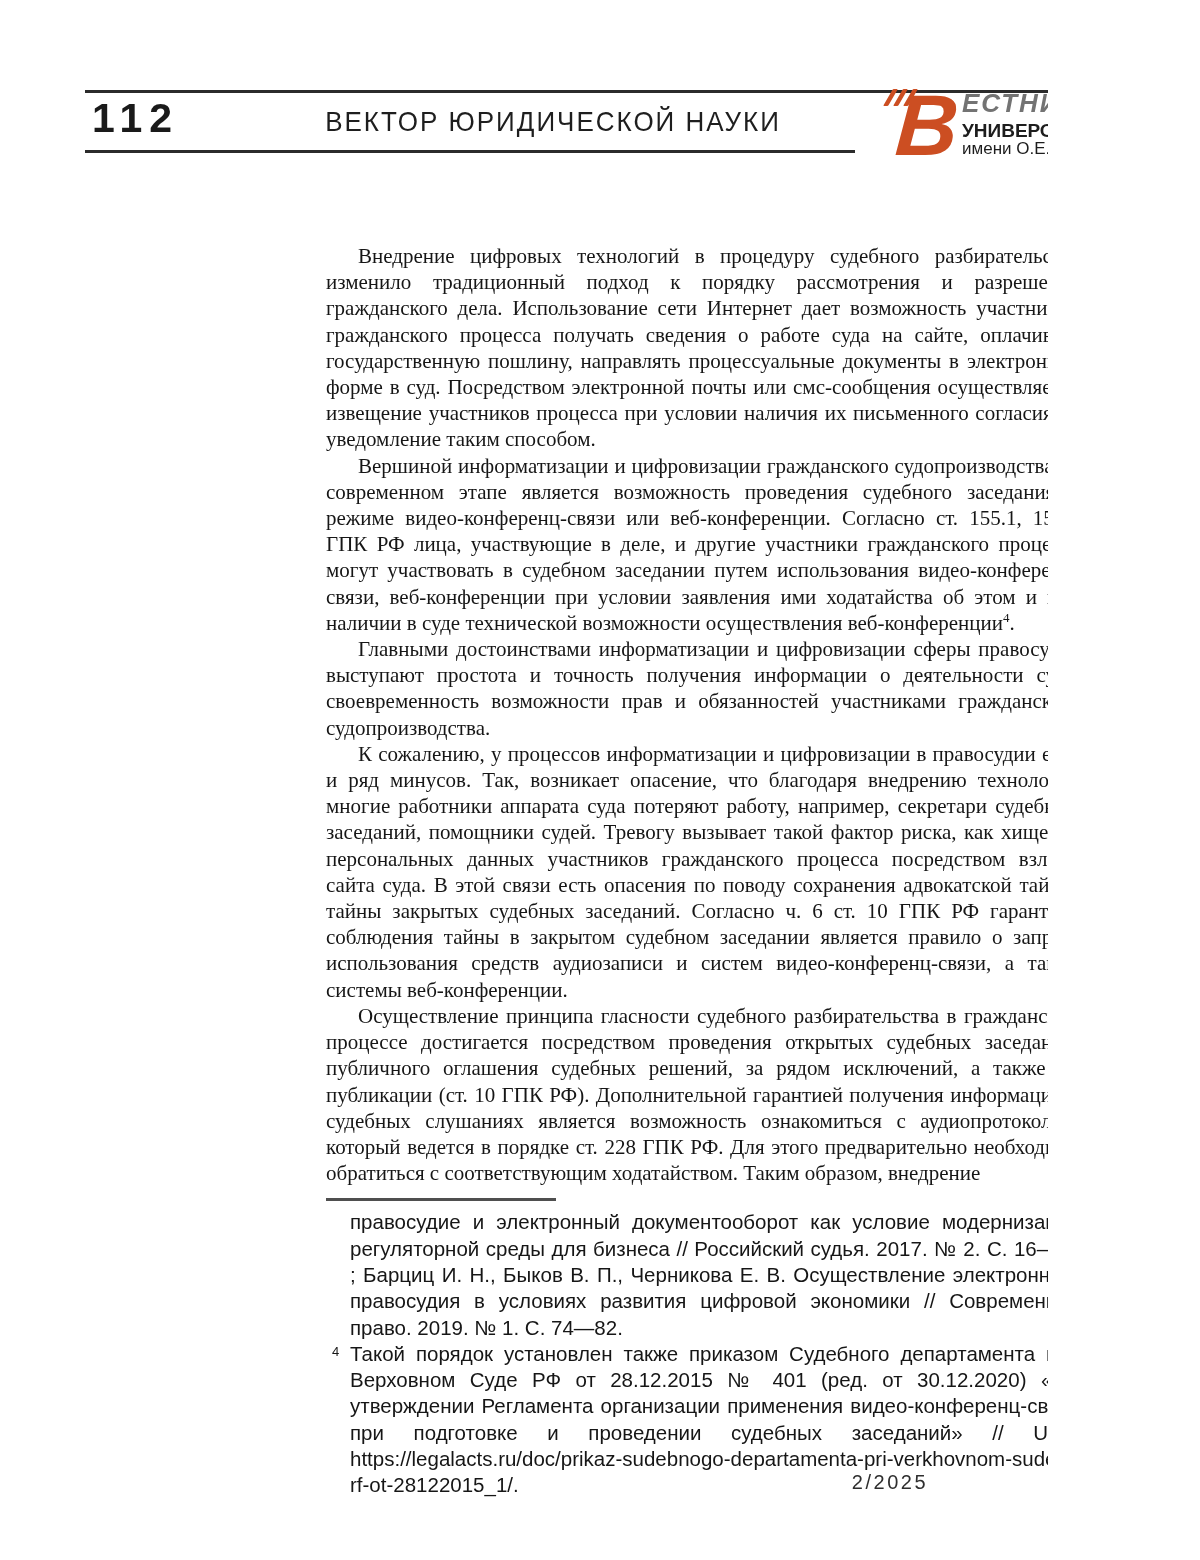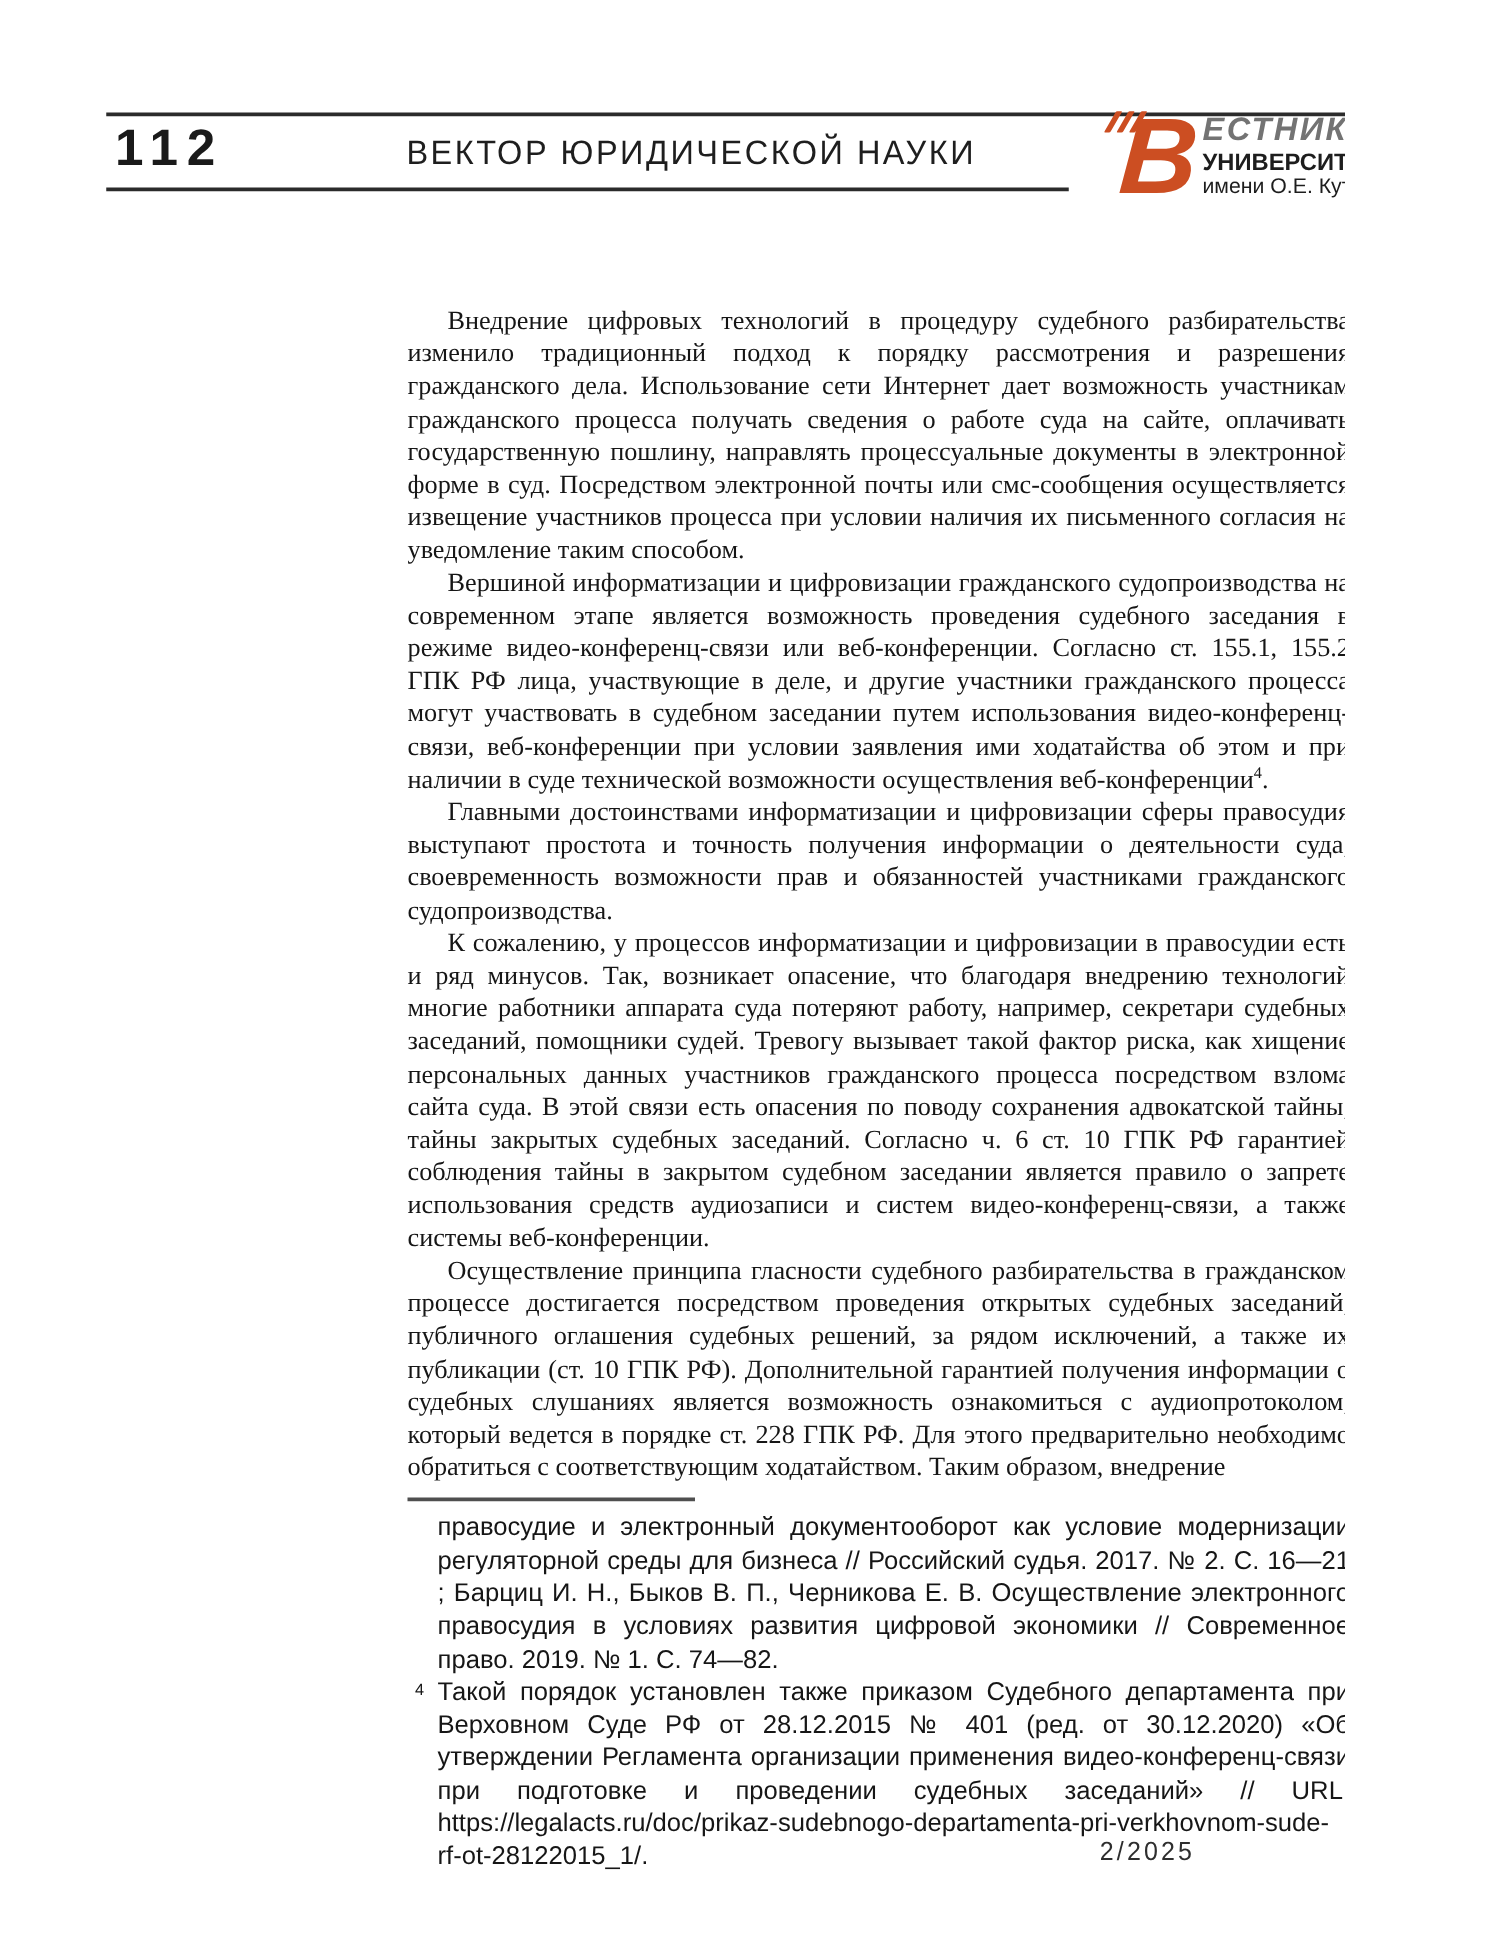--- a/index.html
+++ b/index.html
@@ -4,21 +4,20 @@
 <style>
   html, body { margin: 0; padding: 0; background: #ffffff; }
   .page {
     position: relative;
     width: 1048px;
     height: 1560px;
     background: #ffffff;
     font-family: "Liberation Sans", sans-serif;
     color: #161616;
     overflow: hidden;
-    padding-left: 28px;
   }
 
   
   .rule { position: absolute; background: #2b2b2b; height: 3px; }
   .rule-top    { left: 85px; top: 90px;  width: 1028px; }
   .rule-bottom { left: 85px; top: 150px; width: 770px; }
 
   .page-num {
     position: absolute; left: 92px; top: 95px;
     font-size: 41px; font-weight: bold; letter-spacing: 7px;

